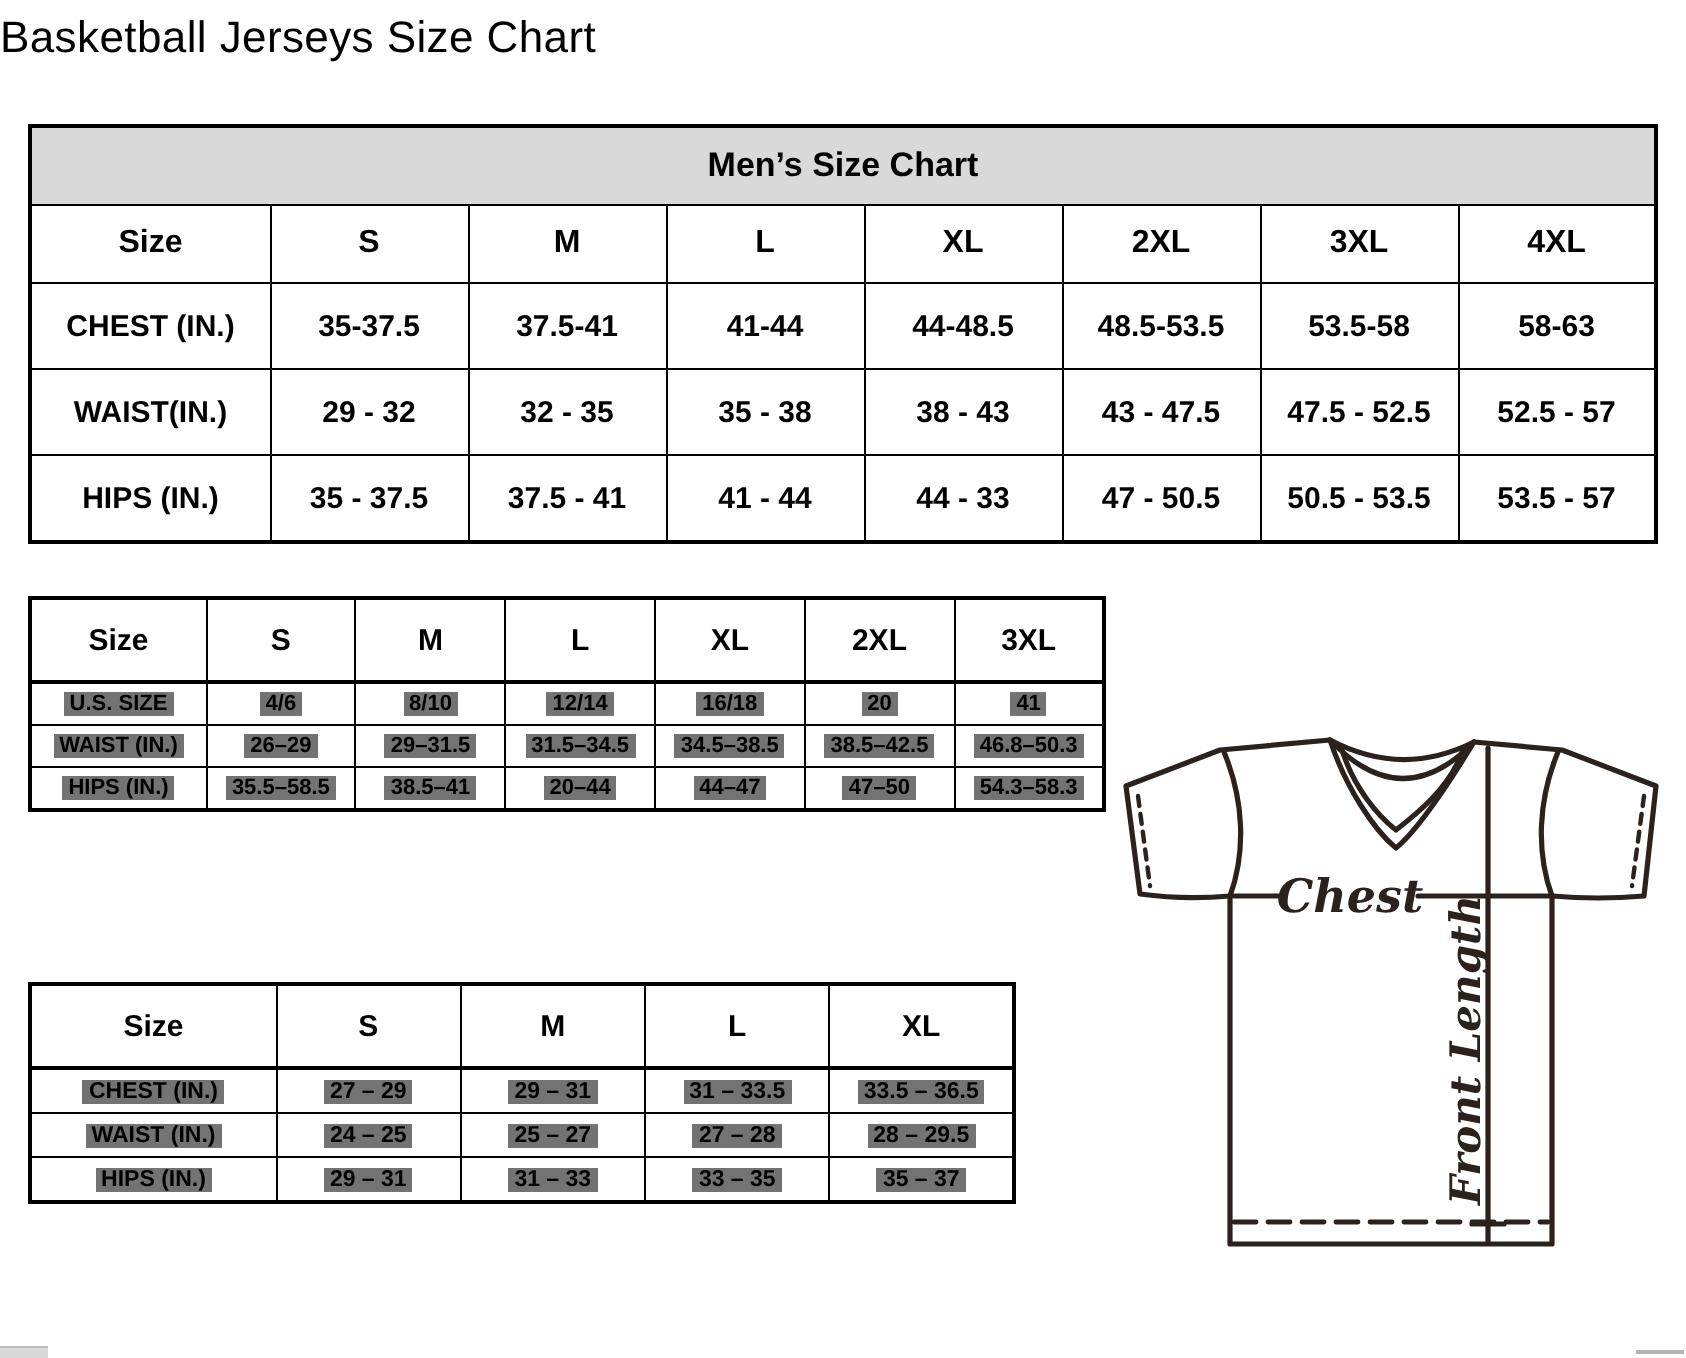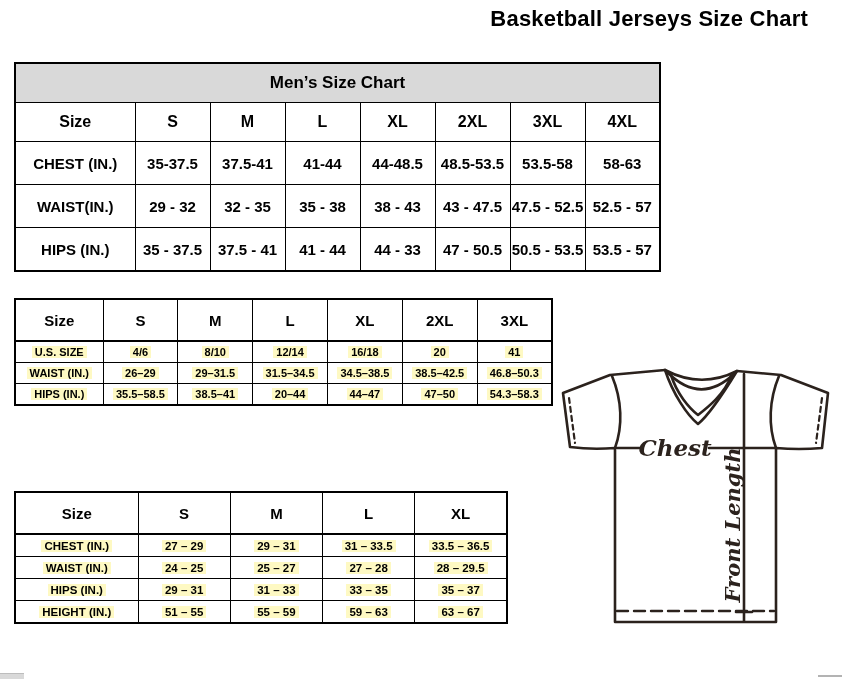--- a/index.html
+++ b/index.html
@@ -1,25 +1,25 @@
 <!DOCTYPE html>
 <html><head>
 <meta charset="utf-8">
 <style>
   html,body{margin:0;padding:0;}
   body{
     width:843px;height:679px;position:relative;background:#ffffff;
     font-family:"Liberation Sans",sans-serif;color:#000;overflow:hidden;
   }
   .page-title{
-    position:absolute;top:6px;left:0;width:808px;text-align:right;
-    font-size:22px;font-weight:bold;letter-spacing:0.2px;
+    position:absolute;top:6px;left:0;width:808px;text-align:left;
+    font-size:22px;font-weight:normal;letter-spacing:0.2px;
   }
   .size-table{position:absolute;}
-  #mens{left:14px;top:62px;width:647px;border-radius:24px;}
+  #mens{left:14px;top:62px;width:815px;border-radius:24px;}
   #womens{left:14px;top:298px;width:539px;}
   #youth{left:14px;top:491px;width:494px;}
 
   table.sz{border-collapse:collapse;width:100%;table-layout:fixed;border:2px solid #000;}
   table.sz td{
     border:1px solid #000;text-align:center;vertical-align:middle;
     font-weight:bold;padding:0;overflow:hidden;white-space:nowrap;
   }
   td.tbl-title{background:#d9d9d9;font-size:17px;height:38px;}
 
@@ -31,21 +31,21 @@
   #mens .data-row td{height:42px;font-size:15px;}
 
   #womens td.tbl-title{height:37px;font-size:16px;}
   #womens .cols-row td{height:40px;font-size:15px;border-bottom-width:2px;}
   #womens .data-row td{height:20px;font-size:11px;}
 
   #youth td.tbl-title{height:41px;font-size:16px;}
   #youth .cols-row td{height:40px;font-size:15px;border-bottom-width:2px;}
   #youth .data-row td{height:21px;font-size:11.5px;}
 
-  .compact .data-row .hl{background:#fef9c3;padding:0 3px;}
+  .compact .data-row .hl{background:#737373;padding:0 3px;}
 
   #jersey{position:absolute;left:556px;top:358px;width:287px;height:276px;}
   #jersey text{
     font-family:"DejaVu Serif","Liberation Serif",serif;
     font-style:italic;font-weight:bold;fill:#2b221d;
   }
   .artifact{position:absolute;}
   #artifact-left{left:0;top:673px;width:24px;height:5px;background:#d9d9d9;border-top:1px solid #bdbdbd;}
   #artifact-right{left:818px;top:675px;width:24px;height:2px;background:#b3b3b3;}
 </style>
@@ -195,27 +195,20 @@
           <td><span class="hl">27 – 28</span></td>
           <td><span class="hl">28 – 29.5</span></td>
         </tr>
         <tr class="data-row">
           <td class="rowlabel"><span class="hl">HIPS (IN.)</span></td>
           <td><span class="hl">29 – 31</span></td>
           <td><span class="hl">31 – 33</span></td>
           <td><span class="hl">33 – 35</span></td>
           <td><span class="hl">35 – 37</span></td>
         </tr>
-        <tr class="data-row">
-          <td class="rowlabel"><span class="hl">HEIGHT (IN.)</span></td>
-          <td><span class="hl">51 – 55</span></td>
-          <td><span class="hl">55 – 59</span></td>
-          <td><span class="hl">59 – 63</span></td>
-          <td><span class="hl">63 – 67</span></td>
-        </tr>
       </tbody>
     </table>
   </div>
 
 <svg id="jersey" viewBox="0 0 287 276" aria-hidden="true">
   <g stroke="#2b221d" fill="none" stroke-width="2.6" stroke-linejoin="round" stroke-linecap="round">
 
     <path d="M109,12 L54,17 L7,35 L14,89 Q36,92 59,90 L59,264 L220,264 L220,90 Q243,92 266,90 L272,35 L225,17 L181,13"></path>
 
     <path d="M56,18 C66,42 67,68 59,90"></path>

